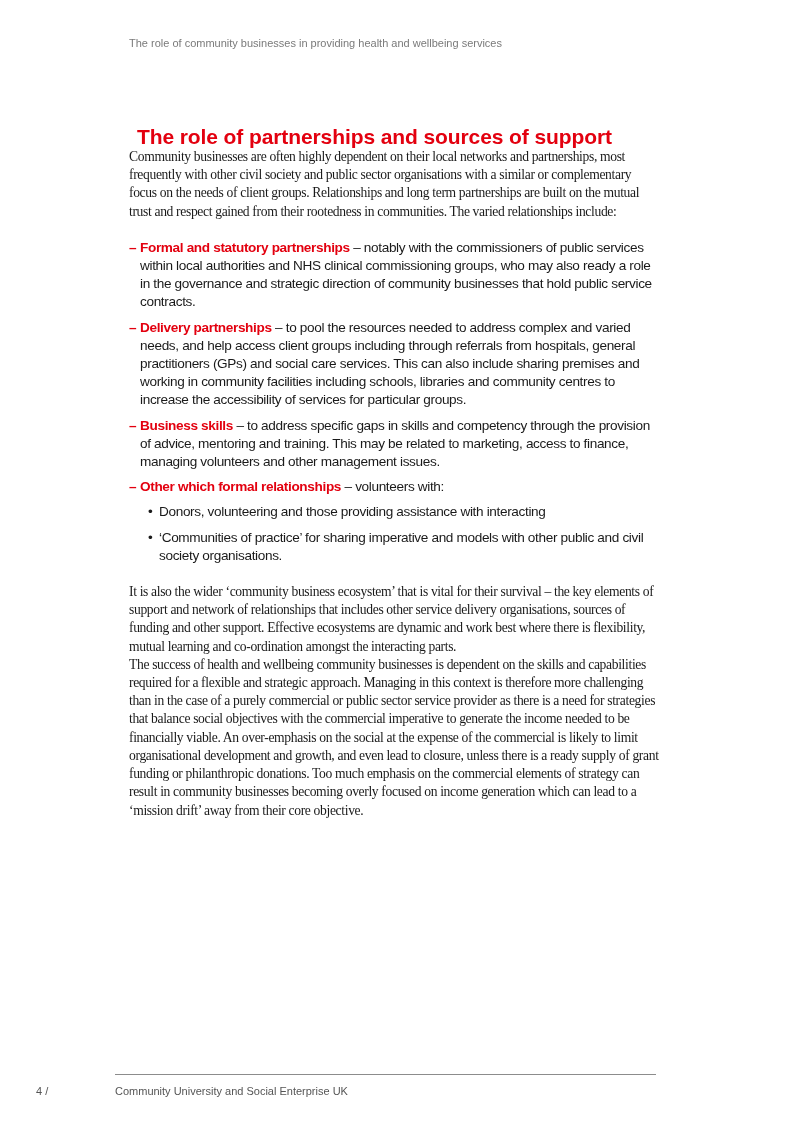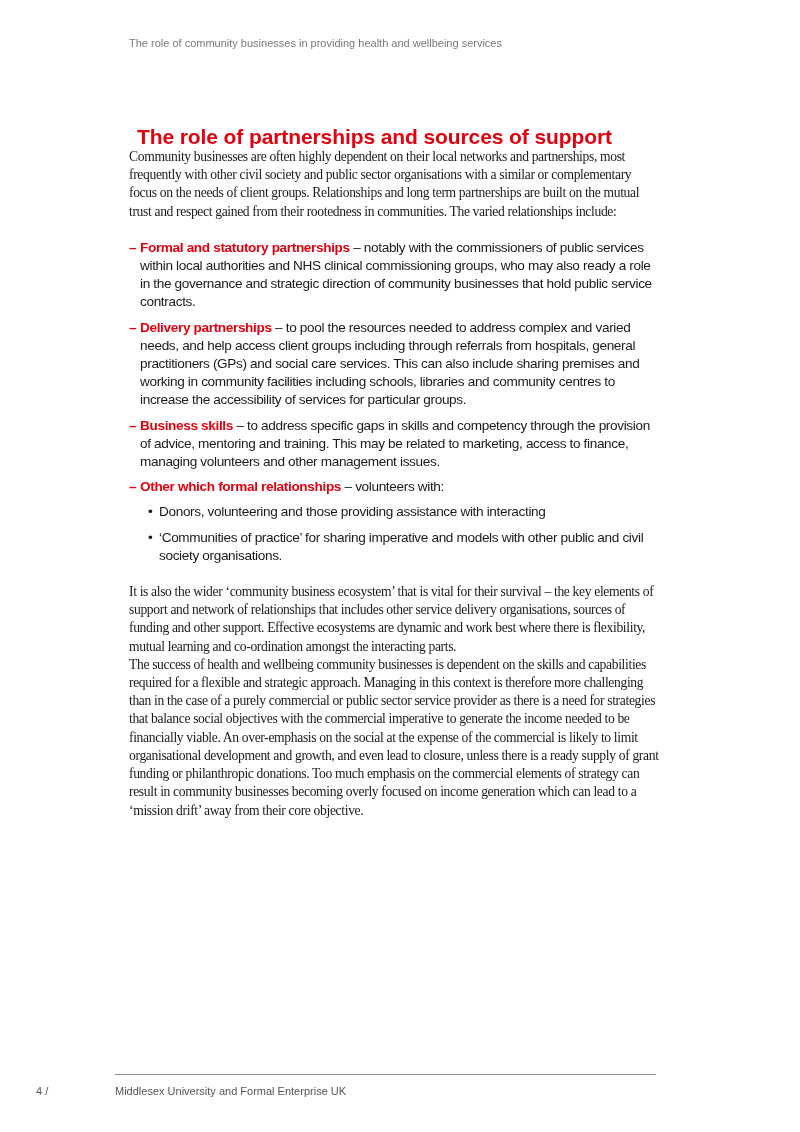--- a/index.html
+++ b/index.html
@@ -87,13 +87,13 @@
     </li>
   </ul>
 
   <p class="para2">It is also the wider ‘community business ecosystem’ that is vital for their survival – the key elements of support and network of relationships that includes other service delivery organisations, sources of funding and other support. Effective ecosystems are dynamic and work best where there is flexibility, mutual learning and co-ordination amongst the interacting parts.</p>
 
   <p>The success of health and wellbeing community businesses is dependent on the skills and capabilities required for a flexible and strategic approach. Managing in this context is therefore more challenging than in the case of a purely commercial or public sector service provider as there is a need for strategies that balance social objectives with the commercial imperative to generate the income needed to be financially viable. An over-emphasis on the social at the expense of the commercial is likely to limit organisational development and growth, and even lead to closure, unless there is a ready supply of grant funding or philanthropic donations. Too much emphasis on the commercial elements of strategy can result in community businesses becoming overly focused on income generation which can lead to a ‘mission drift’ away from their core objective.</p>
 </div>
 
 <div class="footer-rule"></div>
 <div class="page-num">4 /</div>
-<div class="footer-text">Middlesex University and Formal Enterprise UK</div>
+<div class="footer-text">Community University and Social Enterprise UK</div>
 
 </body></html>

